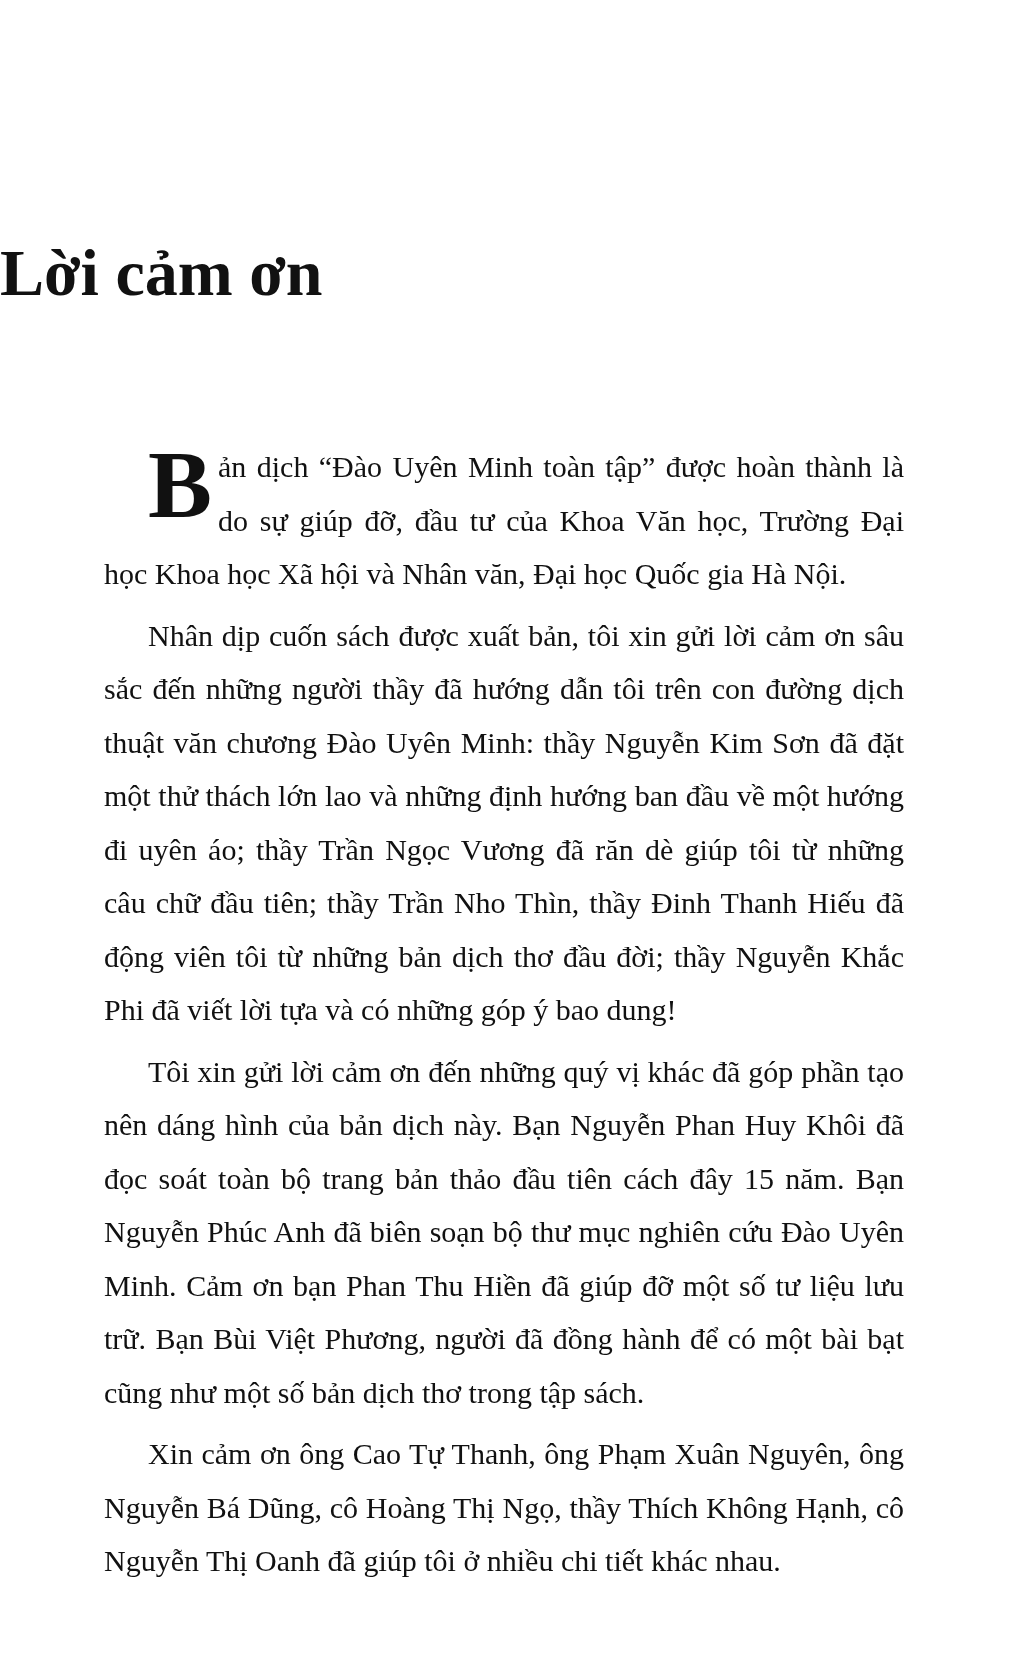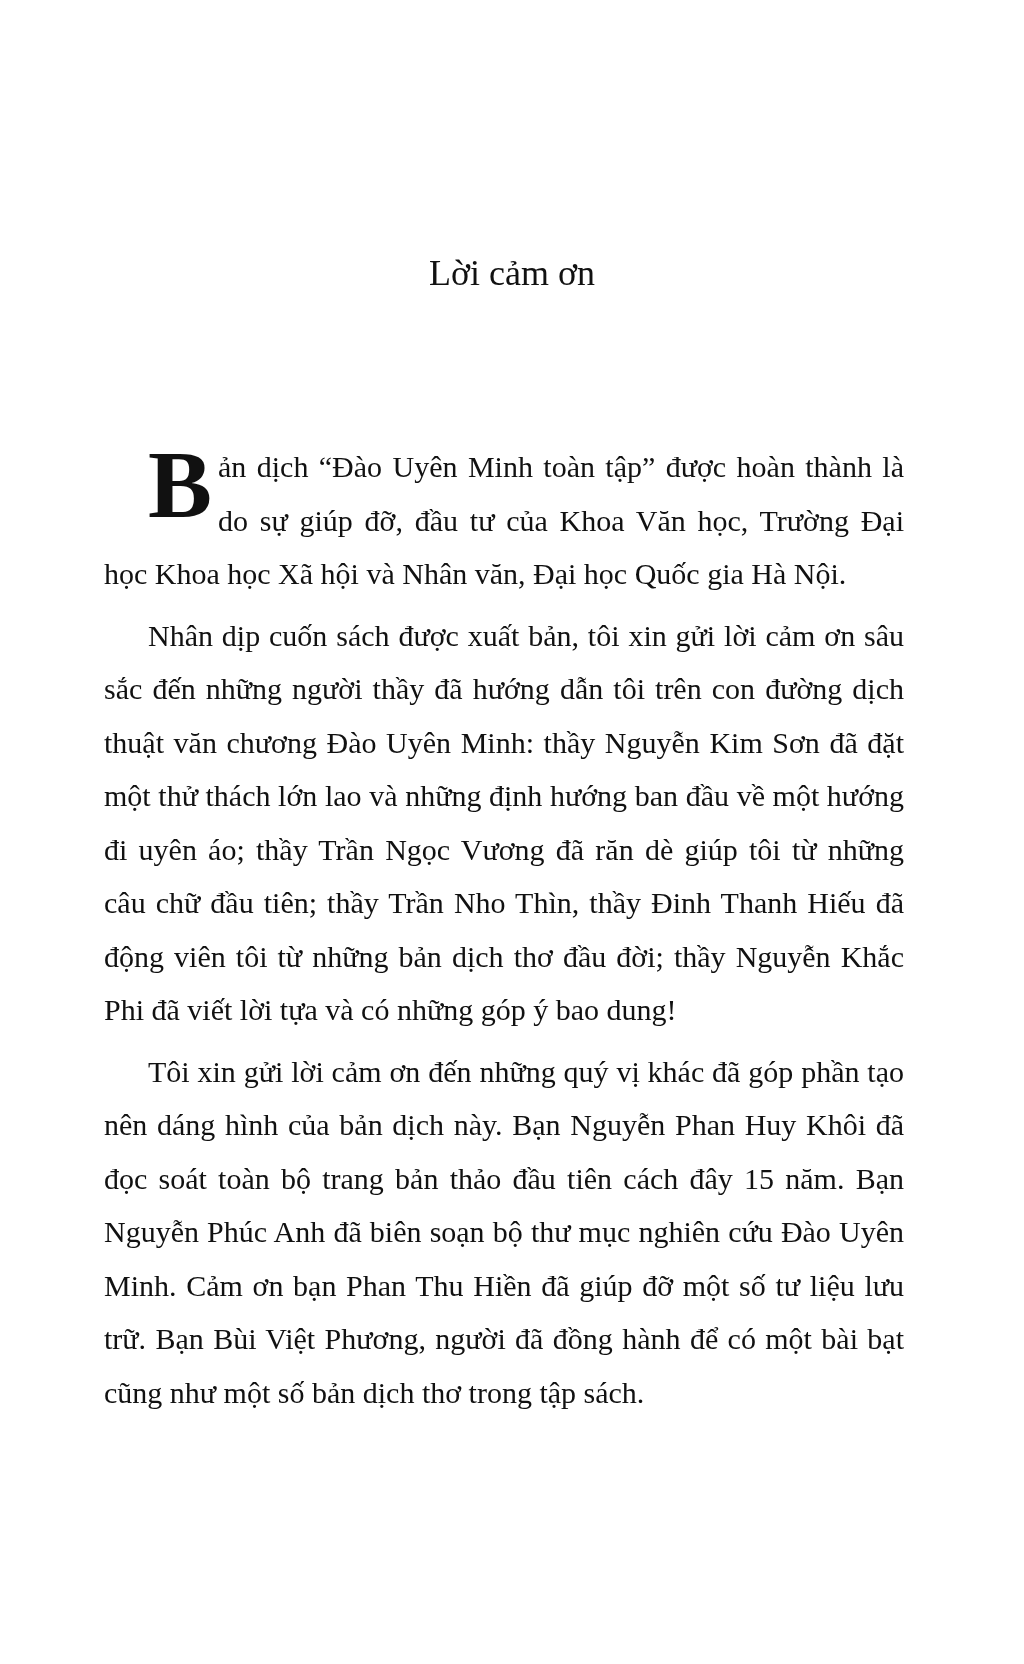--- a/index.html
+++ b/index.html
@@ -20,23 +20,23 @@
       left: 0; top: 0;
       width: 1024px;
       height: 1664px;
       background: #ffffff;
     }
     .title {
       position: absolute;
       top: 238px;
       left: 0;
       width: 1024px;
-      text-align: center;
-      font-size: 36px;
-      font-weight: normal;
+      text-align: left;
+      font-size: 66px;
+      font-weight: bold;
       letter-spacing: 0px;
       margin: 0;
       line-height: 70px;
       color: #111111;
     }
     .body-text {
       position: absolute;
       top: 440px;
       left: 104px;
       width: 800px;
@@ -67,14 +67,15 @@
 
 <div class="page">
   <h1 class="title">Lời cảm ơn</h1>
 
   <div class="body-text">
     <p class="first">
       <span class="drop-cap">B</span><span>ản dịch “Đào Uyên Minh toàn tập” được hoàn thành là do sự giúp đỡ, đầu tư của Khoa Văn học, Trường Đại học Khoa học Xã hội và Nhân văn, Đại học Quốc gia Hà Nội.</span>
     </p>
     <p>Nhân dịp cuốn sách được xuất bản, tôi xin gửi lời cảm ơn sâu sắc đến những người thầy đã hướng dẫn tôi trên con đường dịch thuật văn chương Đào Uyên Minh: thầy Nguyễn Kim Sơn đã đặt một thử thách lớn lao và những định hướng ban đầu về một hướng đi uyên áo; thầy Trần Ngọc Vương đã răn dè giúp tôi từ những câu chữ đầu tiên; thầy Trần Nho Thìn, thầy Đinh Thanh Hiếu đã động viên tôi từ những bản dịch thơ đầu đời; thầy Nguyễn Khắc Phi đã viết lời tựa và có những góp ý bao dung!</p>
     <p>Tôi xin gửi lời cảm ơn đến những quý vị khác đã góp phần tạo nên dáng hình của bản dịch này. Bạn Nguyễn Phan Huy Khôi đã đọc soát toàn bộ trang bản thảo đầu tiên cách đây 15 năm. Bạn Nguyễn Phúc Anh đã biên soạn bộ thư mục nghiên cứu Đào Uyên Minh. Cảm ơn bạn Phan Thu Hiền đã giúp đỡ một số tư liệu lưu trữ. Bạn Bùi Việt Phương, người đã đồng hành để có một bài bạt cũng như một số bản dịch thơ trong tập sách.</p>
+    <p>Xin cảm ơn ông Cao Tự Thanh, ông Phạm Xuân Nguyên, ông Nguyễn Bá Dũng, cô Hoàng Thị Ngọ, thầy Thích Không Hạnh, cô Nguyễn Thị Oanh đã giúp tôi ở nhiều chi tiết khác nhau.</p>
   </div>
 </div>
 
 </body></html>

